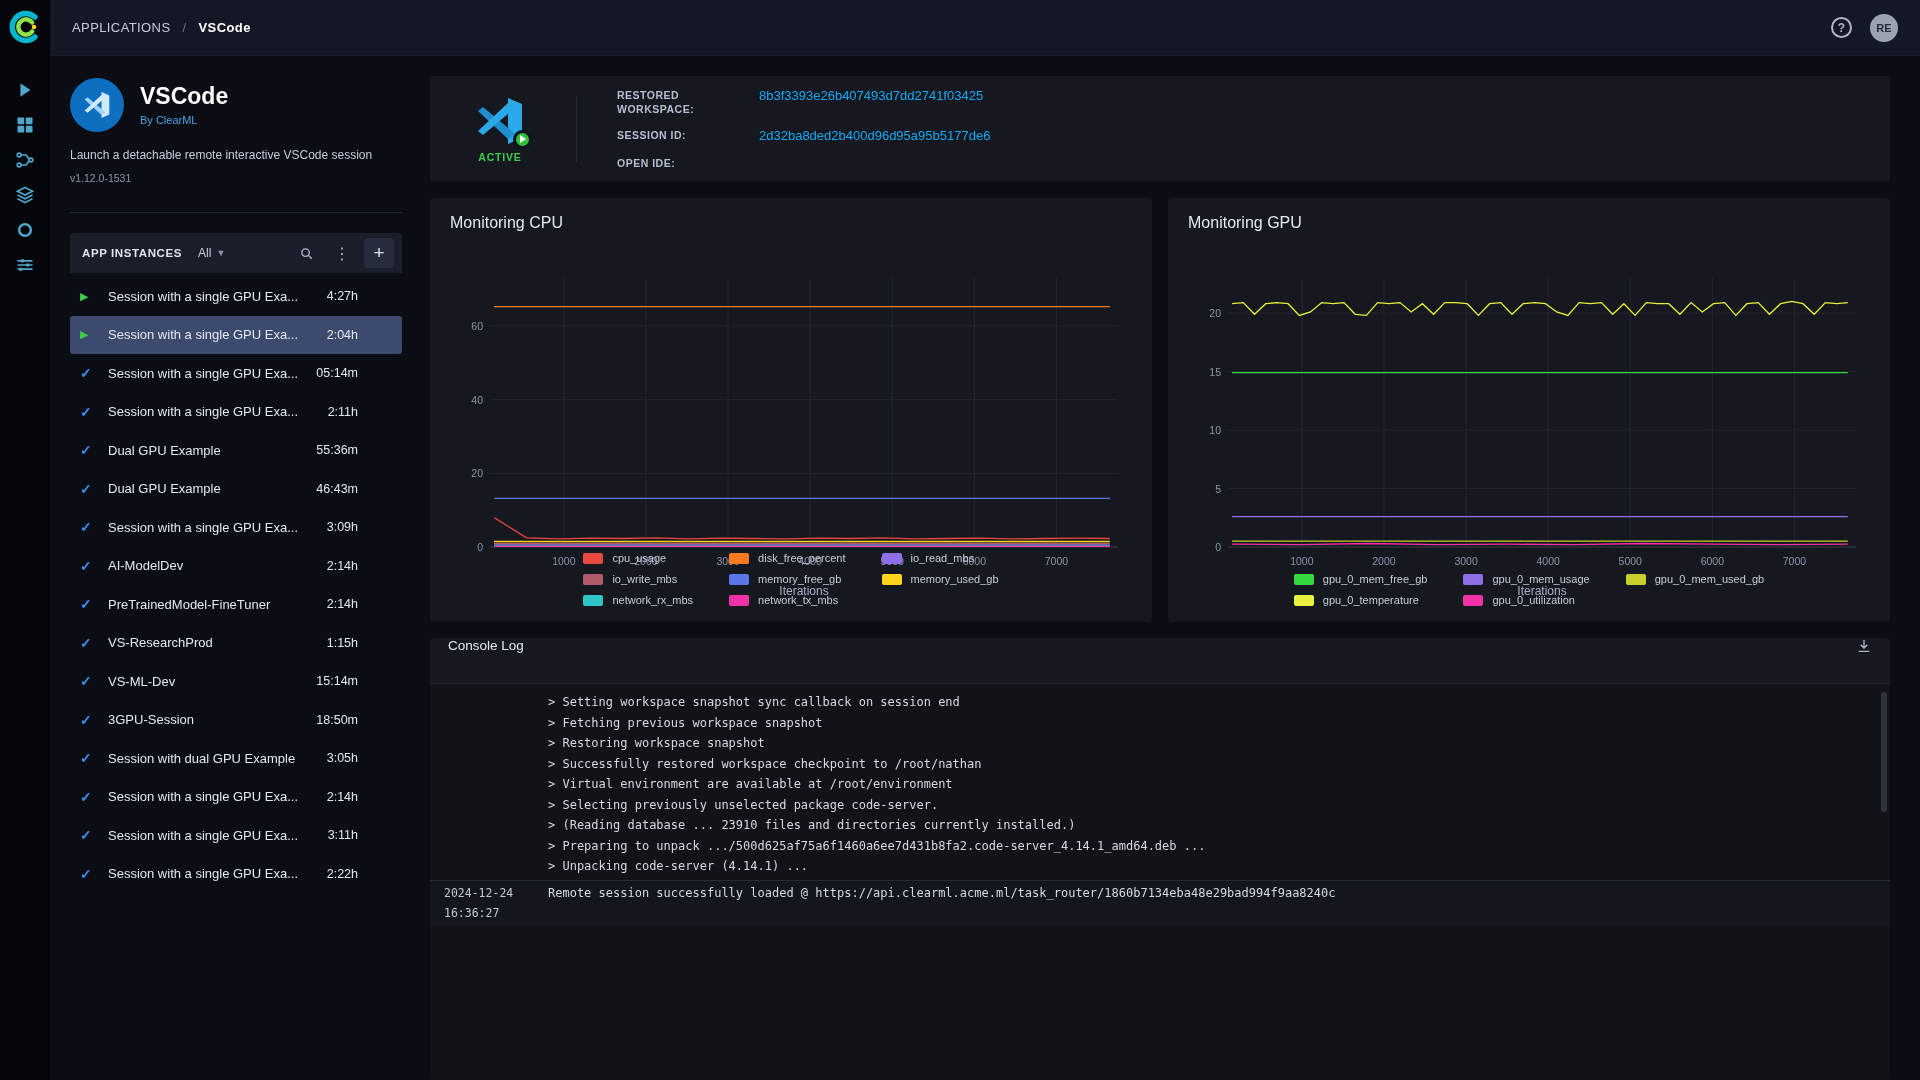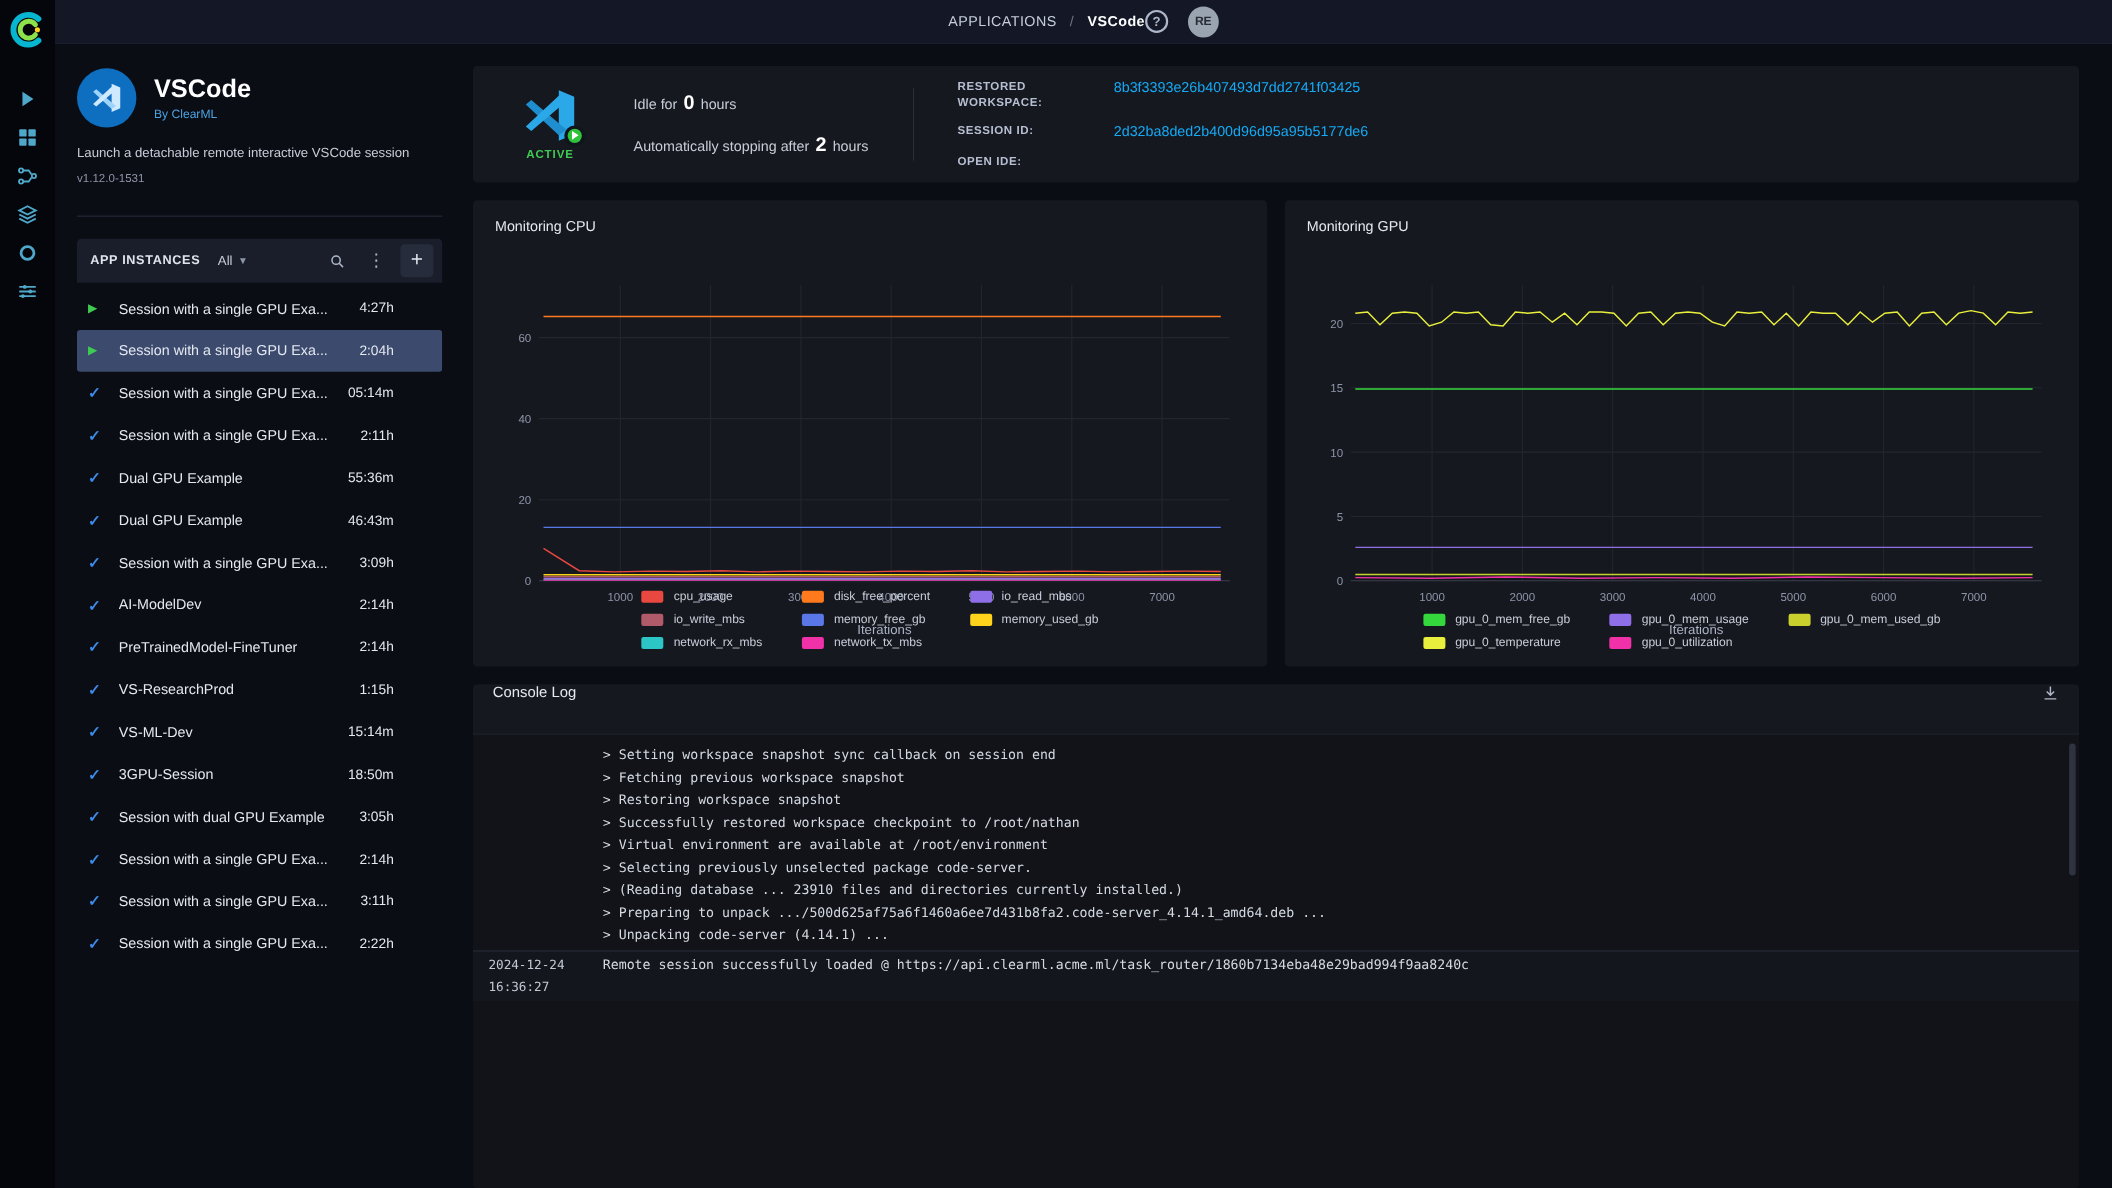--- a/index.html
+++ b/index.html
@@ -11,22 +11,22 @@
   .rail{width:50px;background:#05060b;display:flex;flex-direction:column;align-items:center;
     padding-top:9px;flex-shrink:0}
   .logo{width:36px;height:36px;margin-bottom:22px;cursor:pointer}
   .rail-icon{width:24px;height:24px;color:#4fa7c9;margin:11px 0;display:flex;
     align-items:center;justify-content:center;cursor:pointer}
   .rail-icon svg{width:20px;height:20px}
 
   .right-col{flex:1;display:flex;flex-direction:column;min-width:0}
 
   
-  .topbar{height:40px;background:#131726;display:flex;align-items:center;
-    justify-content:center;padding:0 22px;flex-shrink:0;border-bottom:1px solid #1a1e2e}
+  .topbar{height:56px;background:#131726;display:flex;align-items:center;
+    justify-content:space-between;padding:0 22px;flex-shrink:0;border-bottom:1px solid #1a1e2e}
   .breadcrumb{font-size:13px;letter-spacing:.4px;color:#c7cdd8}
   .breadcrumb .sep{margin:0 8px;color:#6d7487}
   .breadcrumb .current{color:#fff;font-weight:bold}
   .topbar-right{display:flex;align-items:center;gap:18px}
   .help{width:21px;height:21px;border:2px solid #aeb7c9;border-radius:50%;color:#aeb7c9;
     font-size:12px;font-weight:bold;display:flex;align-items:center;justify-content:center;cursor:pointer}
   .avatar{width:28px;height:28px;border-radius:50%;background:#9aa3b0;color:#262b36;
     font-size:11px;font-weight:bold;display:flex;align-items:center;justify-content:center;cursor:pointer}
 
   .content{flex:1;display:flex;min-height:0}
@@ -82,21 +82,21 @@
   .status-mid{font-size:13px;color:#c7cdd8;line-height:2.1}
   .status-mid b{color:#fff;font-size:18px;padding:0 2px}
   .status-vr{width:1px;height:66px;background:#2a2e3a;flex-shrink:0}
   .status-fields{display:grid;grid-template-columns:126px auto;column-gap:16px;row-gap:12px;
     align-items:start}
   .sf-label{color:#b6bfd2;font-weight:bold;font-size:10.5px;letter-spacing:.5px;line-height:1.35}
   .sf-value{color:#14aaf5;font-size:13px;line-height:1.1;padding-top:1px}
 
   .charts-row{display:flex;gap:16px;height:424px;flex-shrink:0}
   .chart-card{flex:1;min-width:0;display:flex;flex-direction:column;padding:14px 14px 8px}
-  .chart-title{font-size:13px;color:#e4e8f1;margin:2px 0 0 6px}
+  .chart-title{font-size:16px;color:#e4e8f1;margin:2px 0 0 6px}
   .plot{flex:1;min-height:0}
   .legend{display:grid;grid-template-columns:repeat(3,auto);justify-content:center;
     column-gap:36px;row-gap:9px;padding:6px 0 8px;font-size:11px;color:#c7cdd8}
   .legend-item{display:flex;align-items:center;gap:9px;cursor:pointer}
   .swatch{width:20px;height:11px;border-radius:2px;flex-shrink:0}
 
   svg text.tick{font-size:10.5px;fill:#8d95a9;font-family:"Liberation Sans",sans-serif}
   svg text.xlabel{font-size:12px;fill:#aab2c4;font-family:"Liberation Sans",sans-serif}
   svg line.grid{stroke:#23262f;stroke-width:1}
   svg line.zero{stroke:#3a3f4d;stroke-width:1}
@@ -314,24 +314,20 @@
           <div class="status-left">
             <div class="vs-logo">
               <svg viewBox="0 0 100 100">
                 <polygon points="66,4 94,16 94,84 66,96" fill="#2aa8e8"></polygon>
                 <polygon points="6,30 16,22 80,76 66,86" fill="#1f8ecf"></polygon>
                 <polygon points="6,70 16,78 80,24 66,14" fill="#2aa8e8"></polygon>
               </svg>
               <span class="badge"></span>
             </div>
             <span class="status-label">ACTIVE</span>
-          </div>
-          <div class="status-mid">
-            <div><span>Idle for</span> <b>0</b> <span>hours</span></div>
-            <div><span>Automatically stopping after</span> <b>2</b> <span>hours</span></div>
           </div>
           <div class="status-vr"></div>
           <div class="status-fields" id="status-fields">
               <div class="sf-label">RESTORED WORKSPACE:</div>
               <div class="sf-value">8b3f3393e26b407493d7dd2741f03425</div>
               <div class="sf-label">SESSION ID:</div>
               <div class="sf-value">2d32ba8ded2b400d96d95a95b5177de6</div>
               <div class="sf-label">OPEN IDE:</div>
               <div class="sf-value"></div>
             </div>

